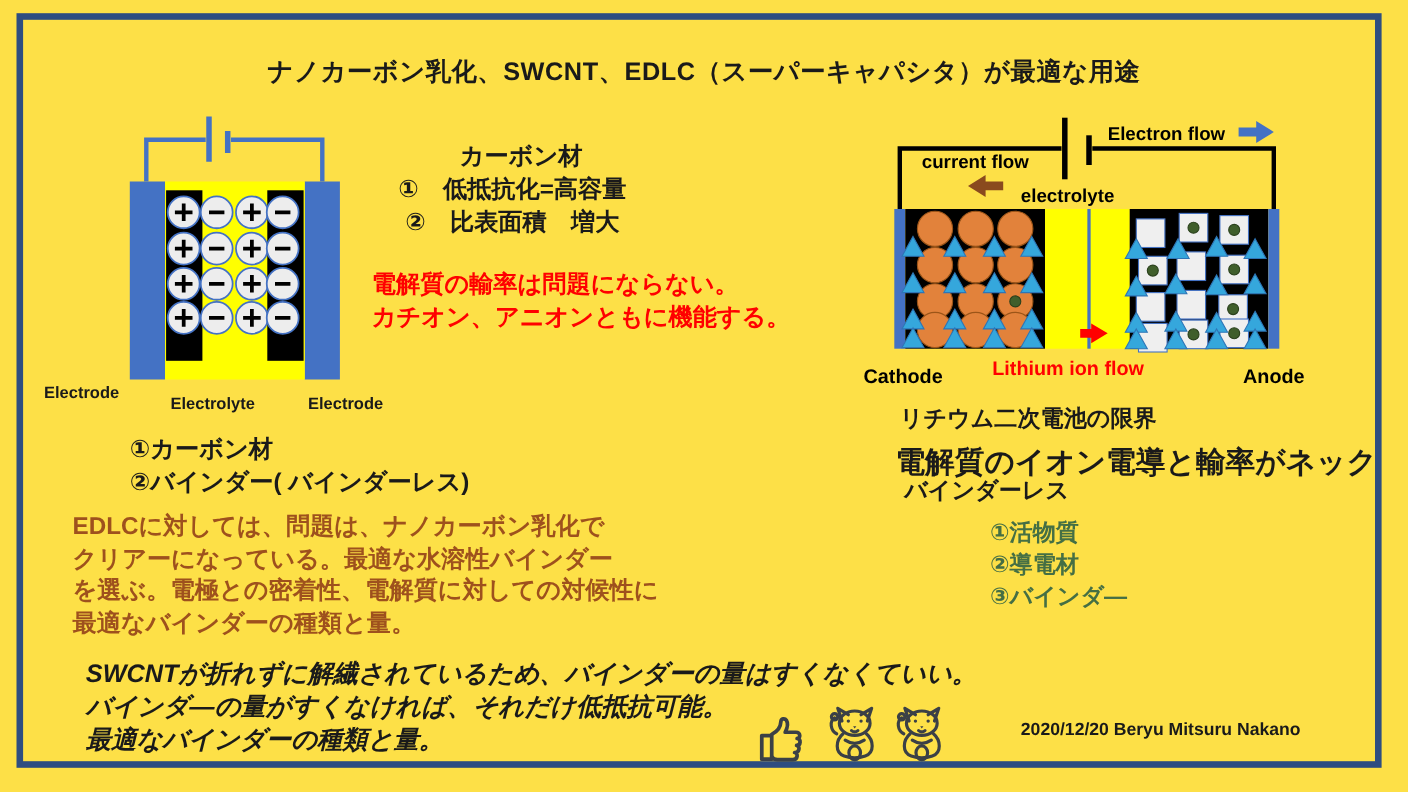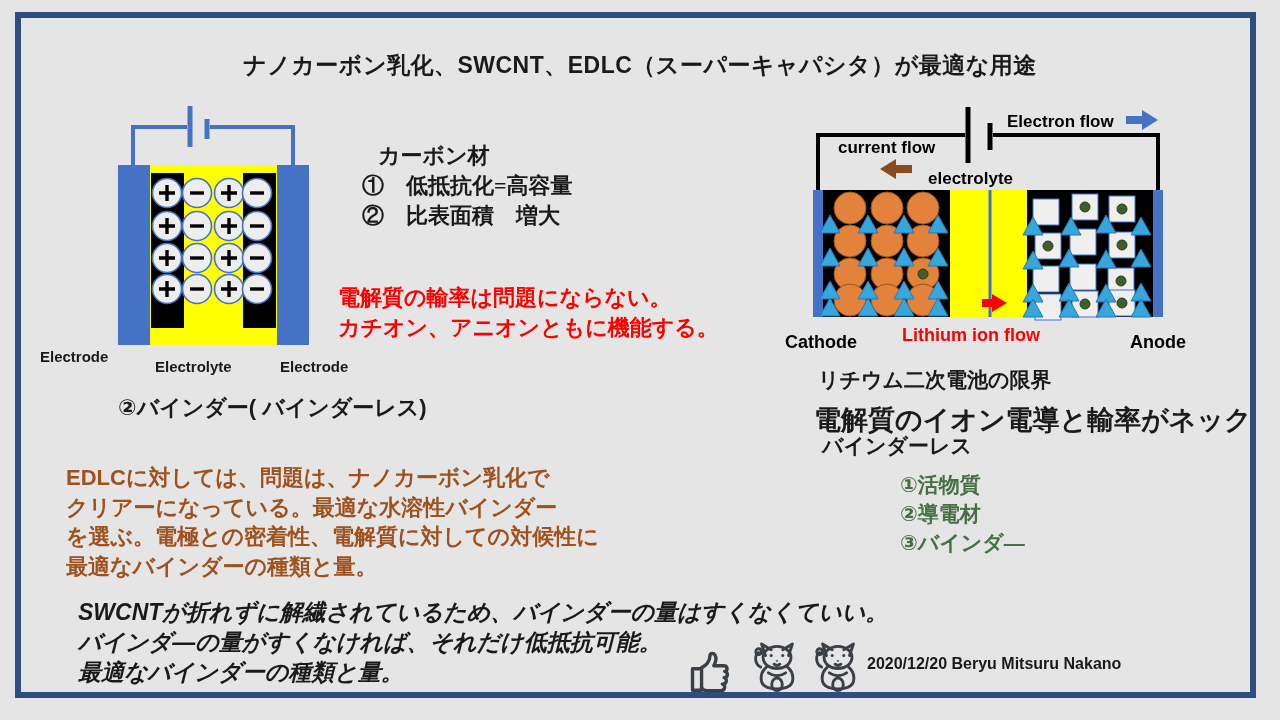--- a/index.html
+++ b/index.html
@@ -1,38 +1,38 @@
 <!DOCTYPE html>
 <html><head>
 <meta charset="utf-8">
 <style>
   html,body{margin:0;padding:0;background:#fff;}
   #slide{
-    position:relative;width:1280px;height:720px;background:#e5e5e5;overflow:hidden;
+    position:relative;width:1280px;height:720px;background:#fde047;overflow:hidden;
     font-family:"Liberation Sans","DejaVu Sans",sans-serif;font-weight:bold;color:#1a1a1a;
   }
   #frame{
     position:absolute;left:15px;top:12px;width:1241px;height:686px;
     border:6px solid #2E4D80;box-sizing:border-box;pointer-events:none;
   }
   .abs{position:absolute;white-space:nowrap;}
   #title{left:0;top:50px;width:1280px;text-align:center;font-size:23px;letter-spacing:.5px;}
   .blk{line-height:30px;font-size:22px;}
-  #carbon-notes{left:378px;top:141px;}
+  #carbon-notes{left:378px;top:127px;text-align:center;}
   #carbon-notes .lead{margin-left:0;}
-  #carbon-notes .it{margin-left:-16px;font-family:Liberation Serif, serif;}
-  #red-note{left:338px;top:243px;color:#FF0000;margin-top:40px;}
+  #carbon-notes .it{margin-left:-16px;}
+  #red-note{left:338px;top:243px;color:#FF0000;}
   #edlc-components{left:118px;top:393px;}
   #brown-note{left:66px;top:463px;color:#9E511D;line-height:29.5px;}
   #battery-limits-1{left:818px;top:366px;font-size:21px;}
   #battery-limits-2{left:814px;top:402px;font-size:27px;}
   #battery-limits-3{left:822px;top:432px;font-size:21px;}
   #green-items{left:900px;top:470px;color:#456F44;font-size:21px;line-height:29px;}
   #bottom-note{left:78px;top:597px;font-size:23px;line-height:30px;font-style:italic;}
-  #footer-credit{left:867px;top:655px;font-size:16px;}
+  #footer-credit{left:928px;top:655px;font-size:16px;}
   #footer-icons{left:686px;top:641px;display:flex;gap:9px;align-items:flex-end;}
   svg text{font-family:"Liberation Sans","DejaVu Sans",sans-serif;font-weight:bold;}
 </style>
 </head>
 <body>
 
 <div id="slide">
   <div id="frame"></div>
 
   <div id="title" class="abs">ナノカーボン乳化、SWCNT、EDLC（スーパーキャパシタ）が最適な用途</div>
@@ -213,20 +213,21 @@
     <div class="it">①　低抵抗化=高容量</div>
     <div class="it">②　比表面積　増大</div>
   </div>
 
   <div id="red-note" class="abs blk">
     <div>電解質の輸率は問題にならない。</div>
     <div>カチオン、アニオンともに機能する。</div>
   </div>
 
   <div id="edlc-components" class="abs blk">
+    <div>①カーボン材</div>
     <div>②バインダー( バインダーレス)</div>
   </div>
 
   <div id="brown-note" class="abs blk">
     <div>EDLCに対しては、問題は、ナノカーボン乳化で</div>
     <div>クリアーになっている。最適な水溶性バインダー</div>
     <div>を選ぶ。電極との密着性、電解質に対しての対候性に</div>
     <div>最適なバインダーの種類と量。</div>
   </div>
 

